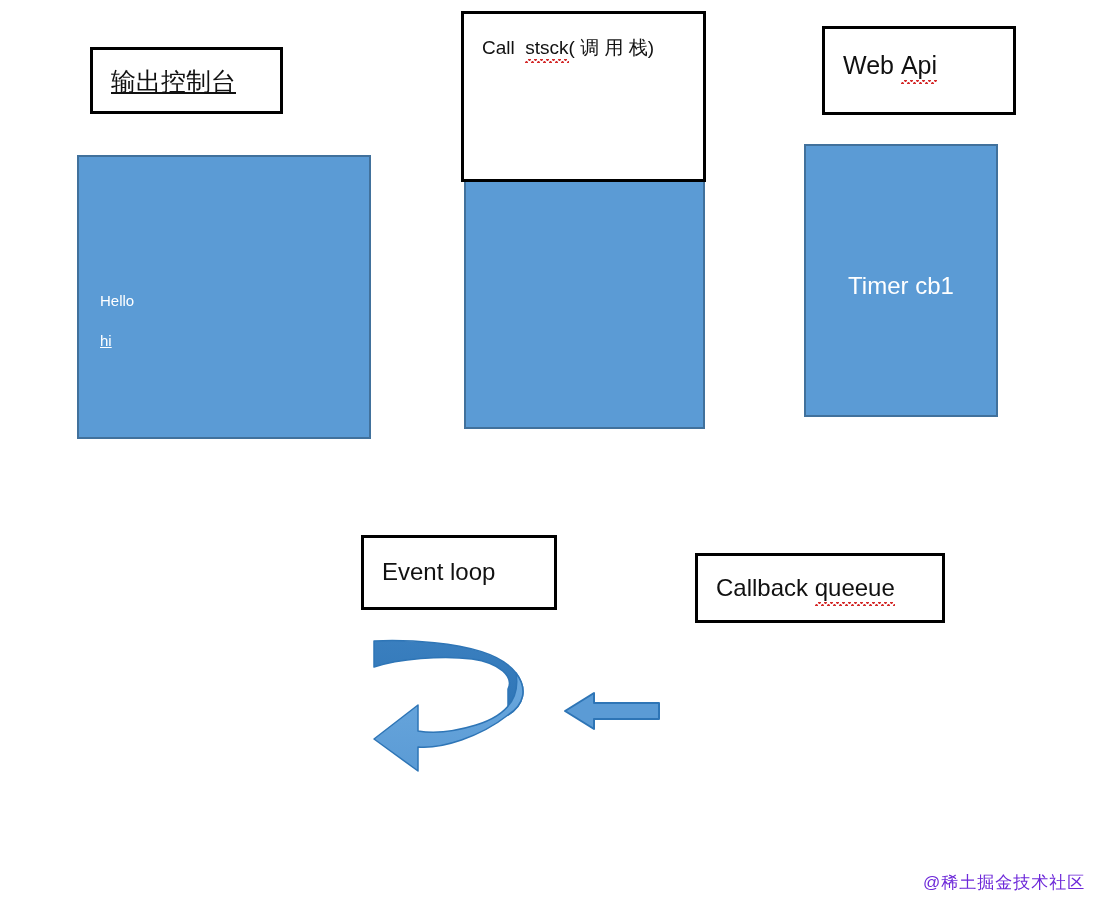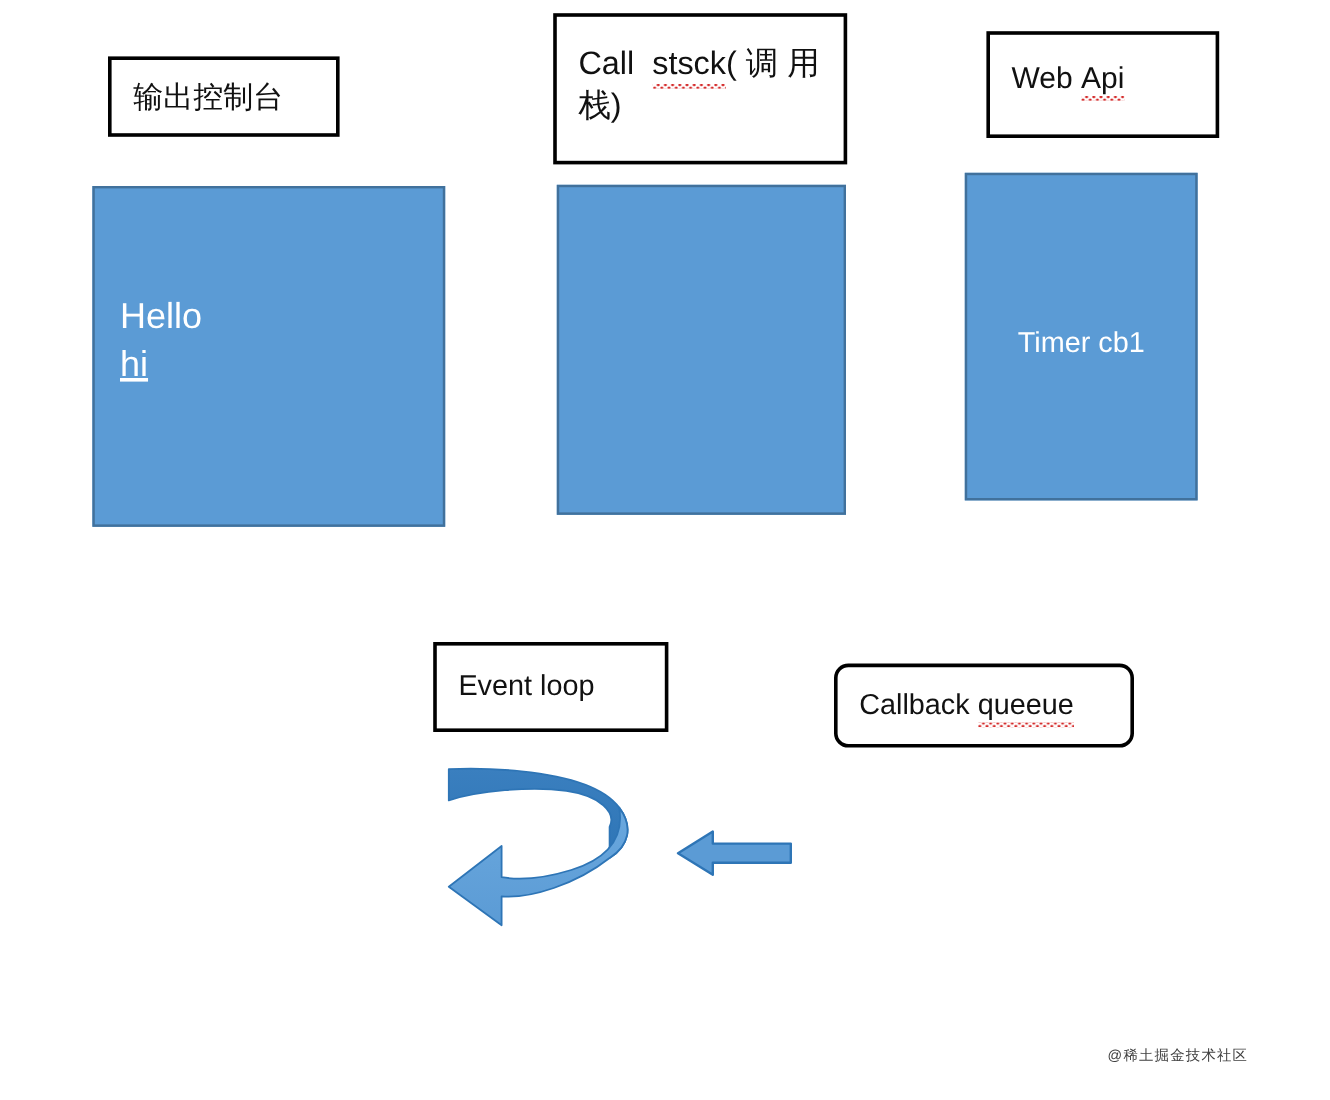--- a/index.html
+++ b/index.html
@@ -71,68 +71,69 @@
     bottom: -3px;
     height: 4px;
     background-image:
       radial-gradient(circle at 1.5px 3.2px, #d42a2a 1.1px, transparent 1.3px),
       radial-gradient(circle at 4.5px 0.8px, #d42a2a 1.1px, transparent 1.3px);
     background-size: 6px 4px;
     background-repeat: repeat-x;
   }
 
   .watermark {
-    color: #404040;
-    font-size: 12px;
+    color: #6d28d9;
+    font-size: 17px;
     letter-spacing: 1px;
     white-space: nowrap;
     user-select: none;
   }
 
   .console-line {
     color: #ffffff;
-    font-size: 30px;
+    font-size: 15px;
     line-height: 1.0;
+    margin-top: 44px;
   }
 </style>
 </head>
 <body>
 
 <div id="canvas">
 
-  <div class="abs label-box" style="left:90px; top:47px; width:193px; height:67px; font-size:25px;">
+  <div class="abs label-box" style="left:90px; top:47px; width:193px; height:67px; font-size:25px;text-decoration:underline;">
     <span class="txt">输出控制台</span>
   </div>
 
   <div class="abs blue-panel" style="left:77px; top:155px; width:294px; height:284px;">
     <div class="panel-text console-line" style="left:21px; top:92px;">Hello</div>
     <div class="panel-text console-line" style="left:21px; top:132px;text-decoration:underline;">hi</div>
   </div>
 
 
-  <div class="abs label-box" style="left:461px; top:11px; width:245px; height:126px; font-size:27px; align-items:flex-start;">
+  <div class="abs label-box" style="left:461px; top:11px; width:245px; height:171px; font-size:19px; align-items:flex-start;">
     <span class="txt" style="padding-top:22px;"><span>Call  </span><span class="squiggle">stsck</span><span>( 调 用 栈)</span></span>
   </div>
 
   <div class="abs blue-panel" style="left:464px; top:154px; width:241px; height:275px;">
   </div>
 
   <div class="abs label-box" style="left:822px; top:26px; width:194px; height:89px; font-size:25px;">
     <span class="txt" style="align-self:flex-start; padding-top:20px;"><span>Web </span><span class="squiggle">Api</span></span>
   </div>
 
   <div class="abs blue-panel" style="left:804px; top:144px; width:194px; height:273px;">
     <div class="panel-text" style="left:0; right:0; top:126px; text-align:center; font-size:24px;">Timer cb1</div>
   </div>
 
   <div class="abs label-box" style="left:361px; top:535px; width:196px; height:75px; font-size:24px;">
     <span class="txt">Event loop</span>
   </div>
 
-  <div class="abs label-box" style="left:695px; top:553px; width:250px; height:70px; font-size:24px;border-radius:12px;">
+  <div class="abs label-box" style="left:695px; top:553px; width:250px; height:70px; font-size:24px;">
     <span class="txt"><span>Callback </span><span class="squiggle">queeue</span></span>
   </div>
 
 
   <div class="abs" style="left:562px; top:688px; width:100px; height:46px;">
     <svg width="100" height="46" viewBox="0 0 100 46">
       <polygon points="3,23 32,5 32,15 97,15 97,31 32,31 32,41" fill="#5B9BD5" stroke="#2E75B6" stroke-width="2" stroke-linejoin="round"></polygon>
     </svg>
   </div>
 

